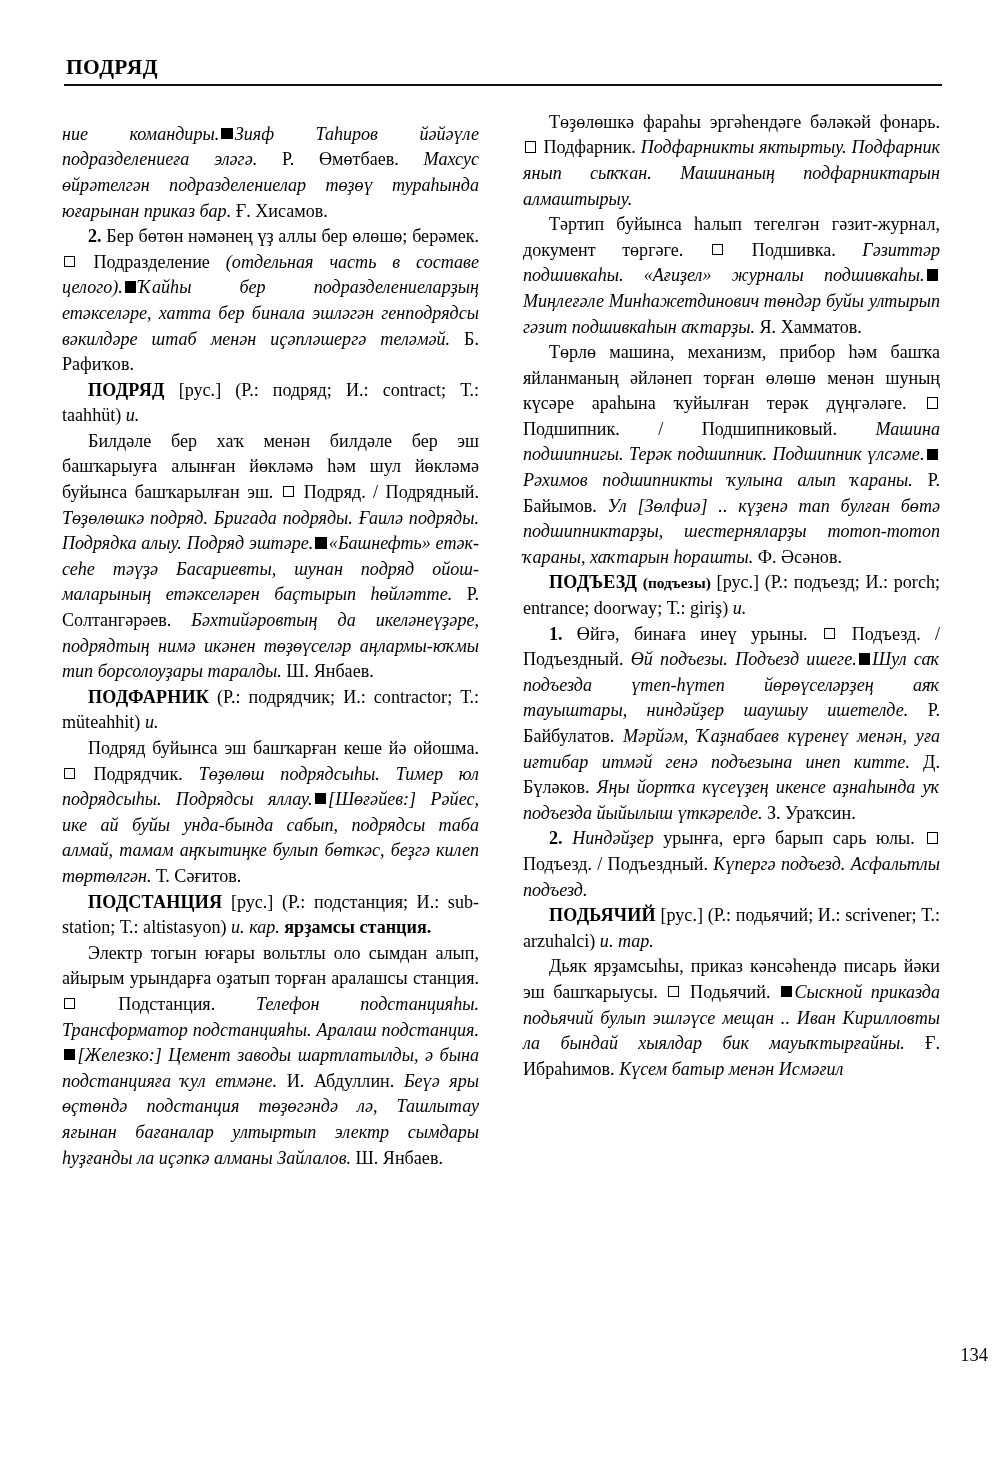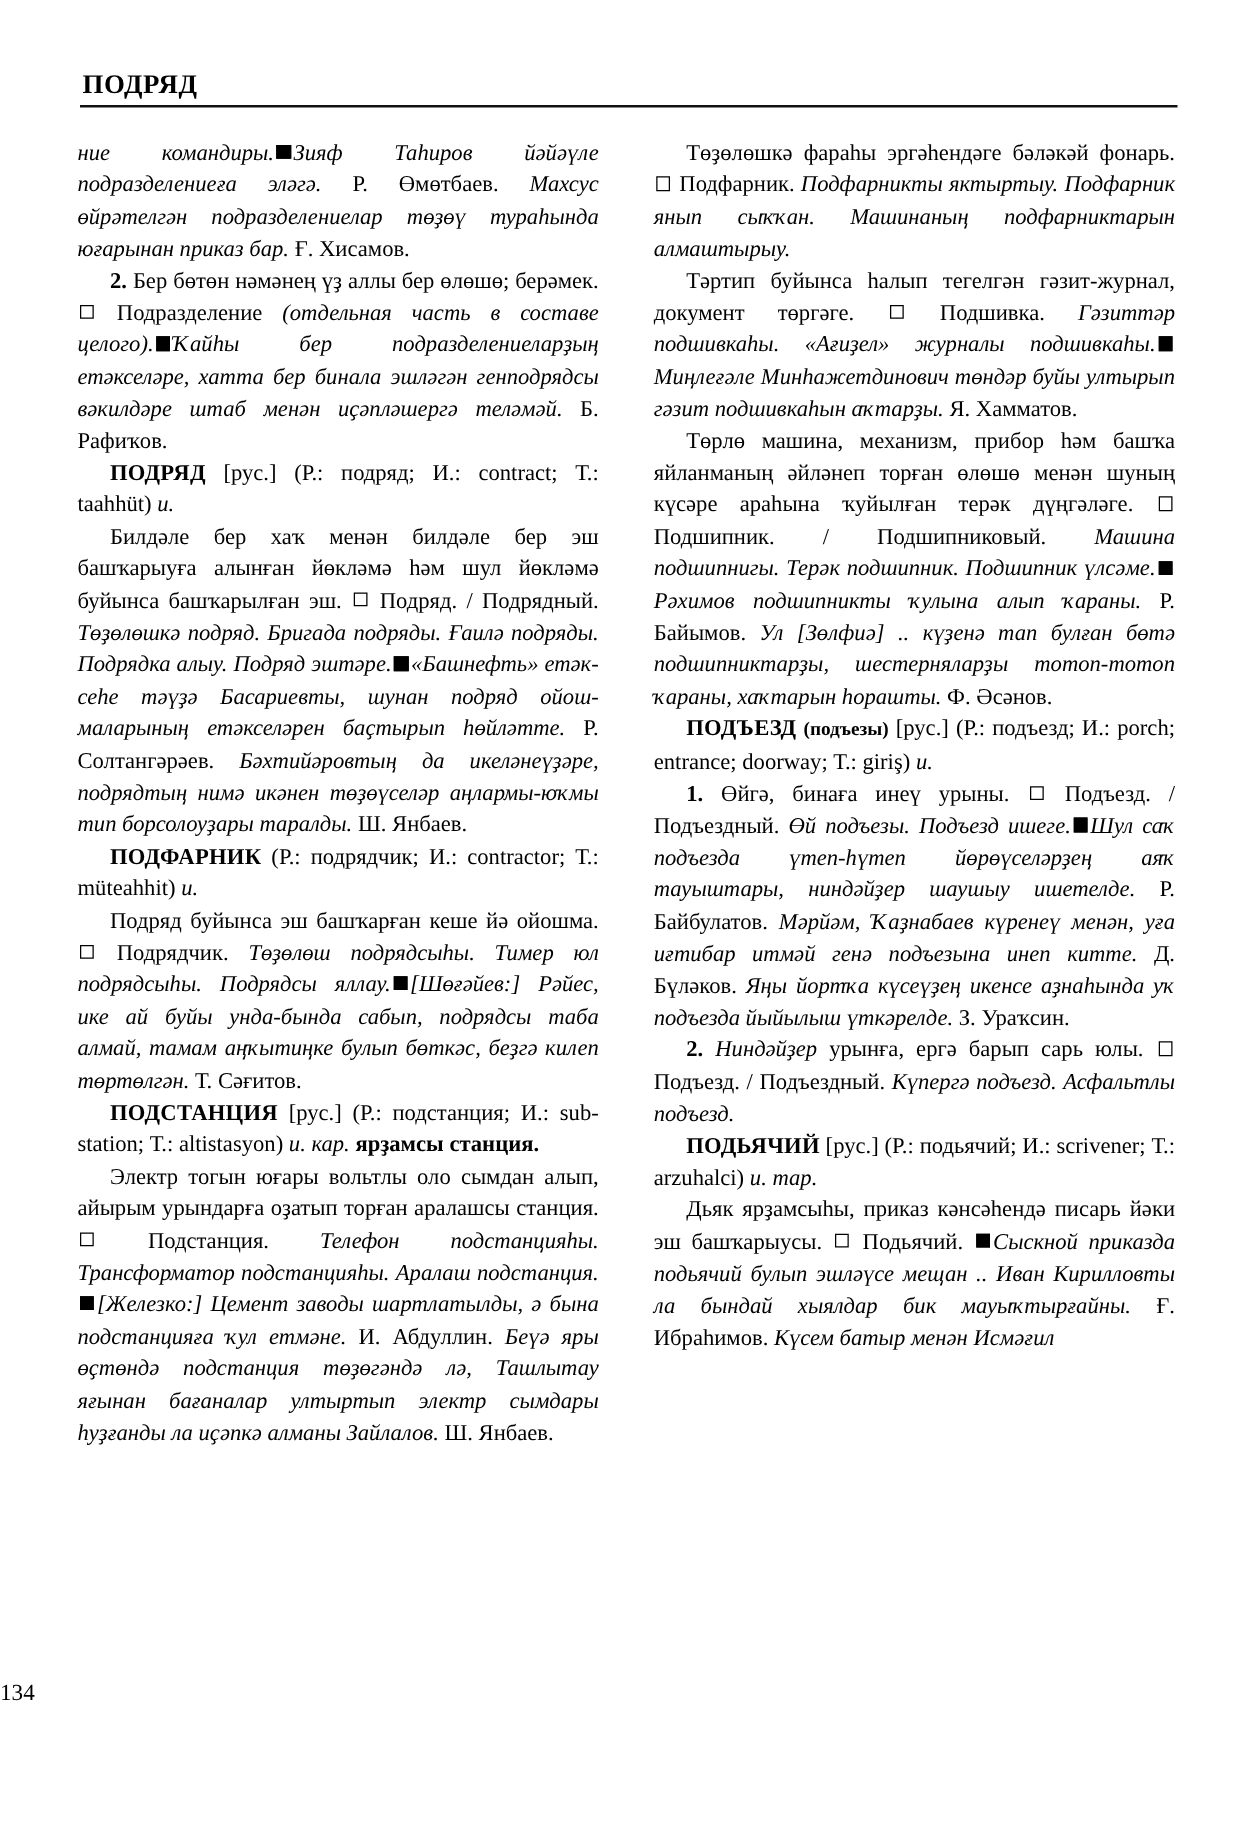--- a/index.html
+++ b/index.html
@@ -56,21 +56,21 @@
   p.blk {
     margin: 0;
     font-size: 18.1px;
     line-height: 25.6px;
     text-align: justify;
     text-justify: inter-word;
     hyphens: manual;
     -webkit-hyphens: manual;
   }
   p.ind { text-indent: 26px; }
-  p.noind { text-indent: 0; }
+  p.noind { text-indent: 0; margin-top: 12px; }
 
   .hw {           
     font-weight: bold;
     letter-spacing: 0.2px;
   }
   .hwsm {         
     font-weight: bold;
     font-size: 15.4px;
   }
   .it { font-style: italic; }
@@ -87,22 +87,23 @@
   }
   .sq-open { border: 1.4px solid #000; background: transparent; }
   .sq-fill { background: #000; border: 1.4px solid #000; }
 
   
   .folio {
     position: absolute;
     left: 0;
     top: 1345px;
     width: 960px;
-    text-align: left;
+    text-align: right;
     font-size: 18.5px;
+    padding-left: 28px;
   }
 </style>
 </head>
 <body>
 
 <div class="page">
 
   <div class="runhead">ПОДРЯД</div>
   <div class="rule"></div>
 

